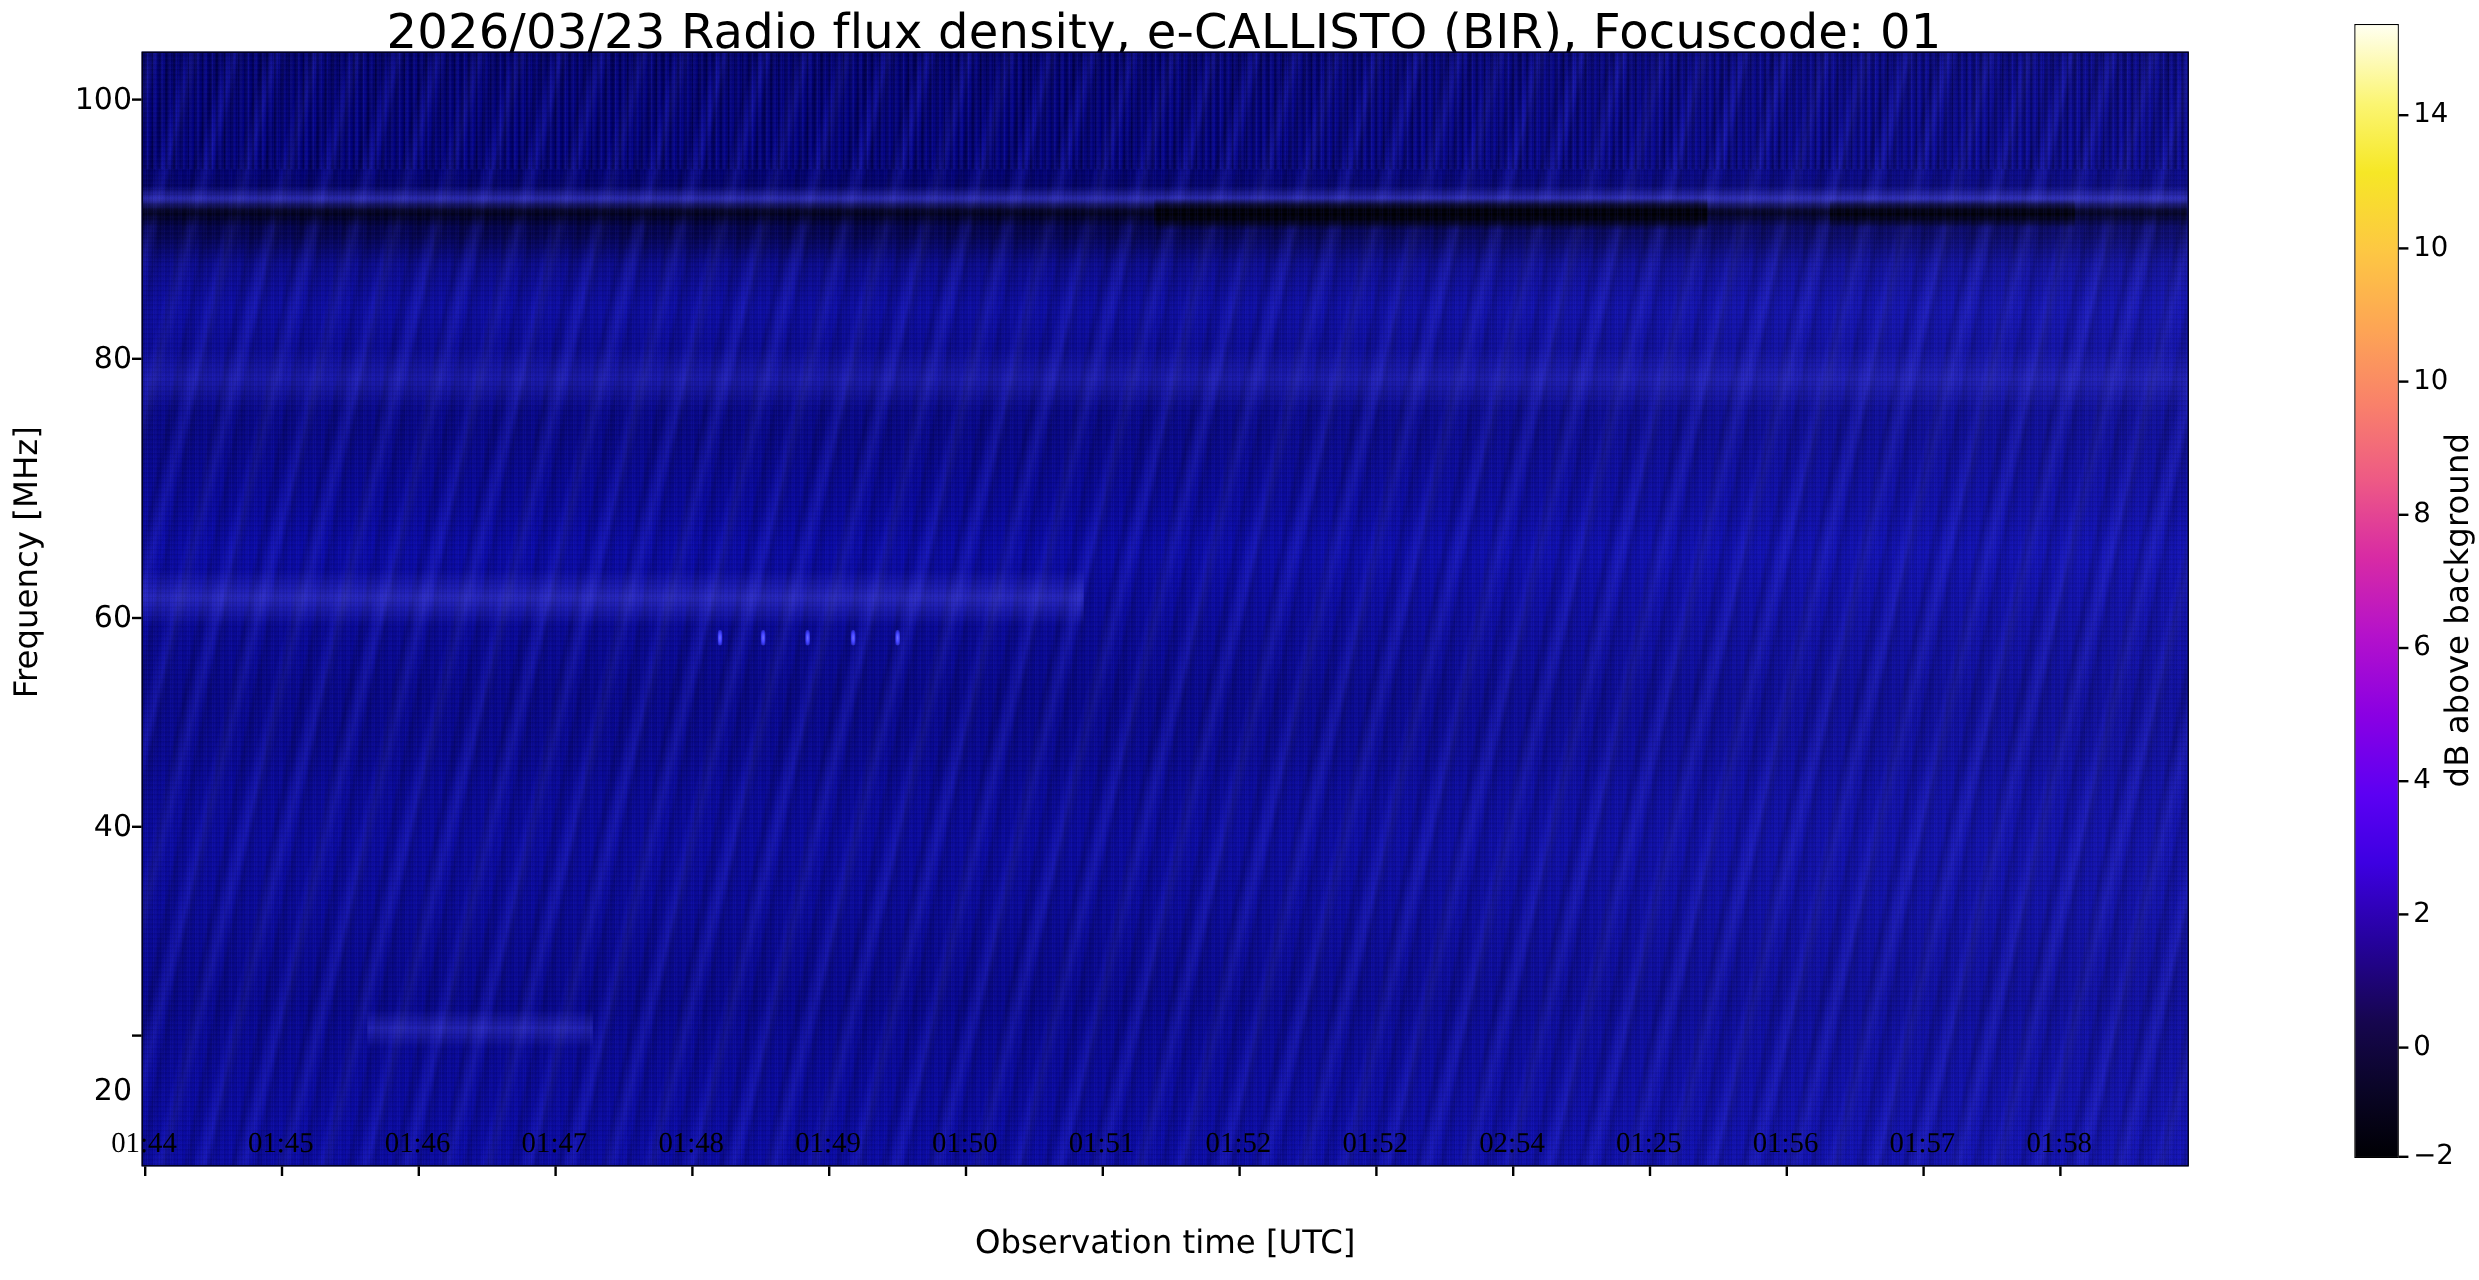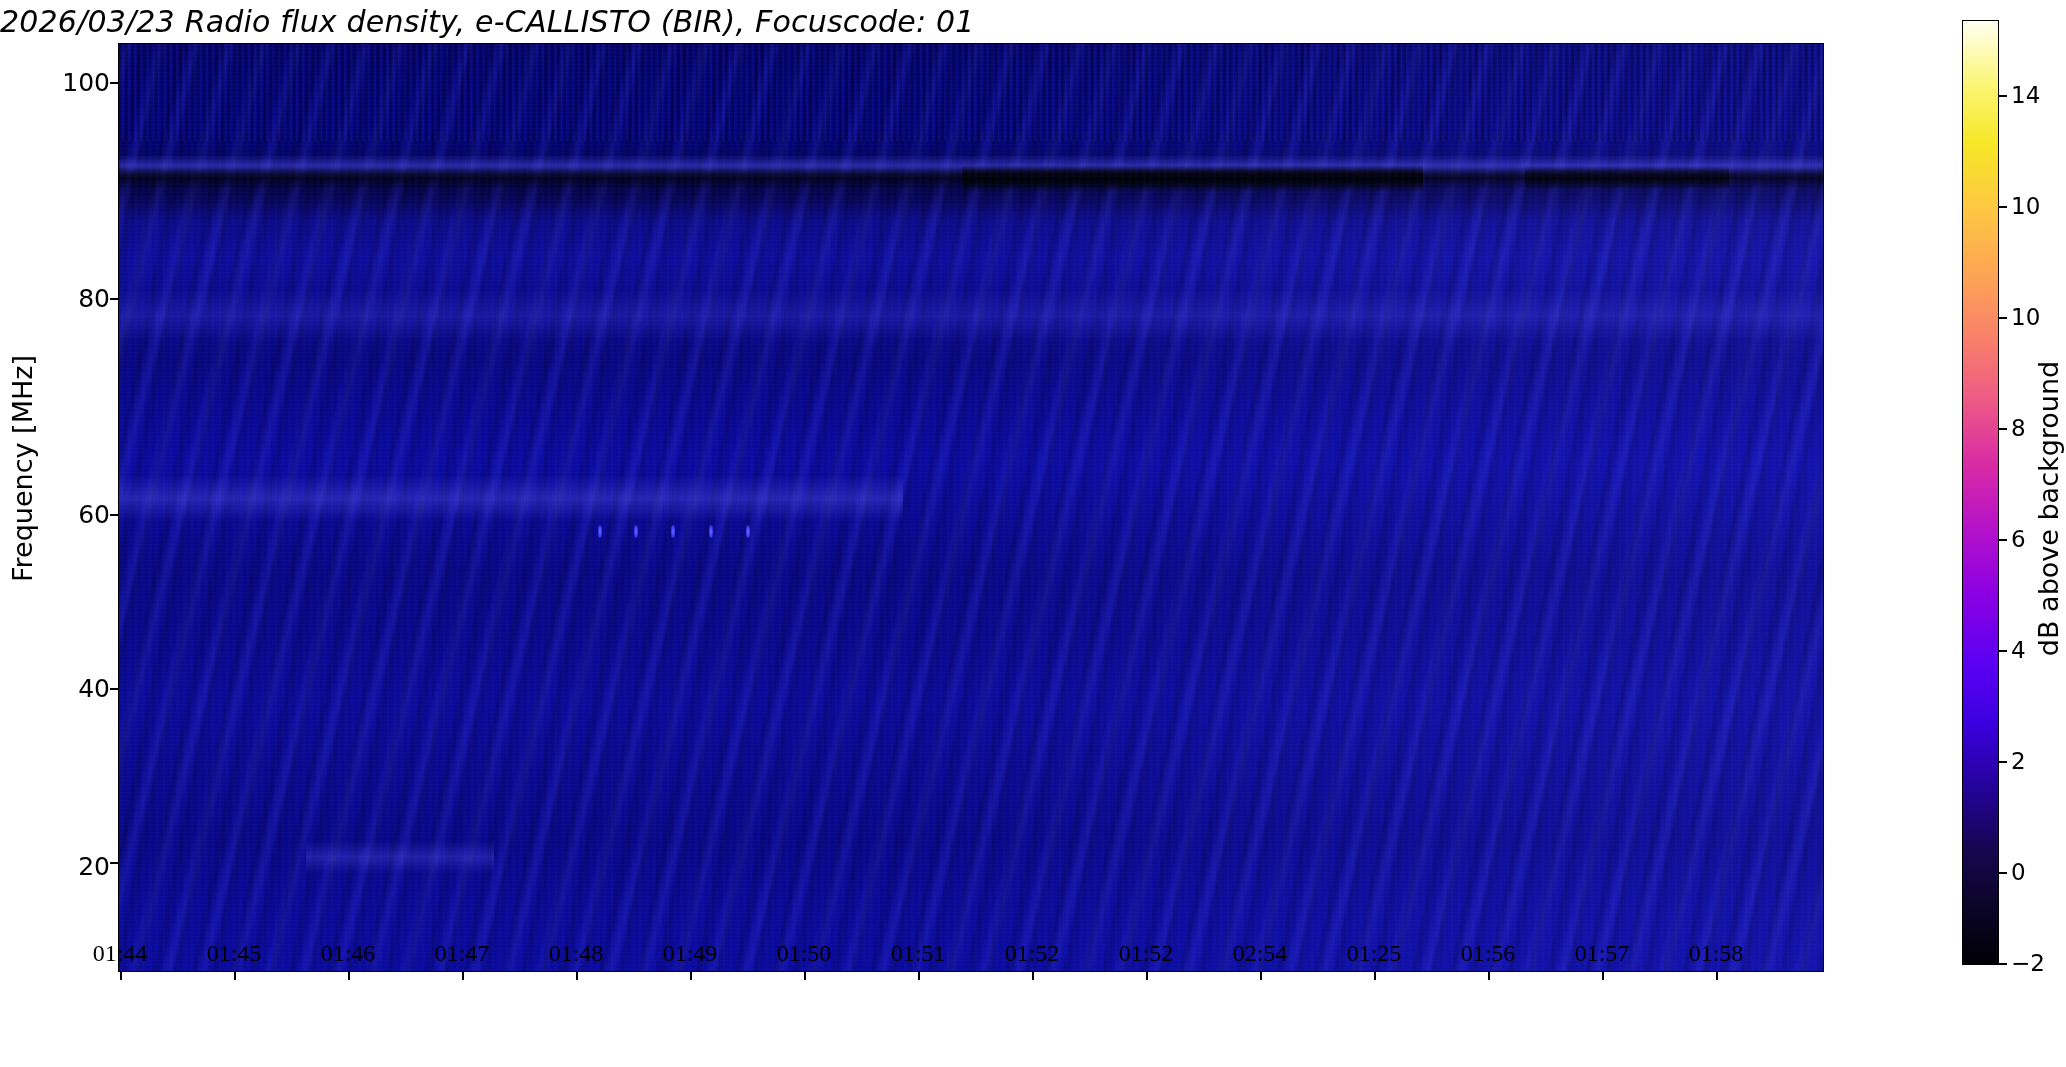--- a/index.html
+++ b/index.html
@@ -2,22 +2,22 @@
 <html><head>
 <meta charset="utf-8">
 <style>
   html,body{margin:0;padding:0;background:#ffffff;}
   body{width:2066px;height:1067px;position:relative;overflow:hidden;
        font-family:"DejaVu Sans","Liberation Sans",sans-serif;color:#000;}
 
   #figure{position:absolute;left:0;top:0;width:2066px;height:1067px;background:#fff;}
 
   
-  #title{position:absolute;left:0;top:4px;width:1940px;
-         font-size:30px;letter-spacing:.2px;white-space:nowrap;font-style:italic;}
+  #title{position:absolute;left:0;top:4px;width:1940px;text-align:center;
+         font-size:40px;letter-spacing:.2px;white-space:nowrap;}
 
   
   #axes{position:absolute;left:118px;top:43px;width:1706px;height:929px;
         border:1.6px solid #000;box-sizing:border-box;overflow:hidden;
         background:#00007a;}
 
   
   .layer{position:absolute;left:0;top:0;width:100%;height:100%;}
 
   
@@ -194,21 +194,21 @@
   <div id="ytick-group">
       <div class="ytick" style="top: 82px;"></div>
       <div class="ytlabel" style="top: 82px;">100</div>
       <div class="ytick" style="top: 298px;"></div>
       <div class="ytlabel" style="top: 298px;">80</div>
       <div class="ytick" style="top: 514px;"></div>
       <div class="ytlabel" style="top: 514px;">60</div>
       <div class="ytick" style="top: 688px;"></div>
       <div class="ytlabel" style="top: 688px;">40</div>
       <div class="ytick" style="top: 862px;"></div>
-      <div class="ytlabel" style="top: 866px;">20</div>
+      <div class="ytlabel" style="top: 908px;">20</div>
     </div>
   <div id="ylabel">Frequency [MHz]</div>
 
   <div id="xtick-group">
       <div class="xtick" style="left: 120px;"></div>
       <div class="xtlabel" style="left: 120px;">01:44</div>
       <div class="xtick" style="left: 234px;"></div>
       <div class="xtlabel" style="left: 234px;">01:45</div>
       <div class="xtick" style="left: 348px;"></div>
       <div class="xtlabel" style="left: 348px;">01:46</div>
@@ -230,20 +230,21 @@
       <div class="xtlabel" style="left: 1260px;">02:54</div>
       <div class="xtick" style="left: 1374px;"></div>
       <div class="xtlabel" style="left: 1374px;">01:25</div>
       <div class="xtick" style="left: 1488px;"></div>
       <div class="xtlabel" style="left: 1488px;">01:56</div>
       <div class="xtick" style="left: 1602px;"></div>
       <div class="xtlabel" style="left: 1602px;">01:57</div>
       <div class="xtick" style="left: 1716px;"></div>
       <div class="xtlabel" style="left: 1716px;">01:58</div>
     </div>
+  <div id="xlabel">Observation time [UTC]</div>
 
   <div id="cbar" style="background: linear-gradient(to top, rgb(0, 0, 4) 0%, rgb(10, 5, 39) 6%, rgb(22, 6, 79) 12%, rgb(37, 2, 156) 19%, rgb(61, 0, 226) 26%, rgb(92, 0, 243) 32%, rgb(138, 0, 227) 39%, rgb(180, 17, 203) 46%, rgb(216, 43, 164) 53%, rgb(238, 91, 132) 60%, rgb(249, 129, 106) 66.5%, rgb(253, 164, 85) 73%, rgb(253, 199, 67) 80%, rgb(246, 231, 38) 87%, rgb(251, 245, 113) 93%, rgb(255, 255, 240) 100%);">
     <div id="cbar-fill" style="background: linear-gradient(to top, rgb(0, 0, 4) 0%, rgb(10, 5, 39) 6%, rgb(22, 6, 79) 12%, rgb(37, 2, 156) 19%, rgb(61, 0, 226) 26%, rgb(92, 0, 243) 32%, rgb(138, 0, 227) 39%, rgb(180, 17, 203) 46%, rgb(216, 43, 164) 53%, rgb(238, 91, 132) 60%, rgb(249, 129, 106) 66.5%, rgb(253, 164, 85) 73%, rgb(253, 199, 67) 80%, rgb(246, 231, 38) 87%, rgb(251, 245, 113) 93%, rgb(255, 255, 240) 100%);"></div>
   </div>
   <div id="cbtick-group">
       <div class="cbtick" style="top: 95px;"></div>
       <div class="cbtlabel" style="top: 95px;">14</div>
       <div class="cbtick" style="top: 206px;"></div>
       <div class="cbtlabel" style="top: 206px;">10</div>
       <div class="cbtick" style="top: 317px;"></div>

